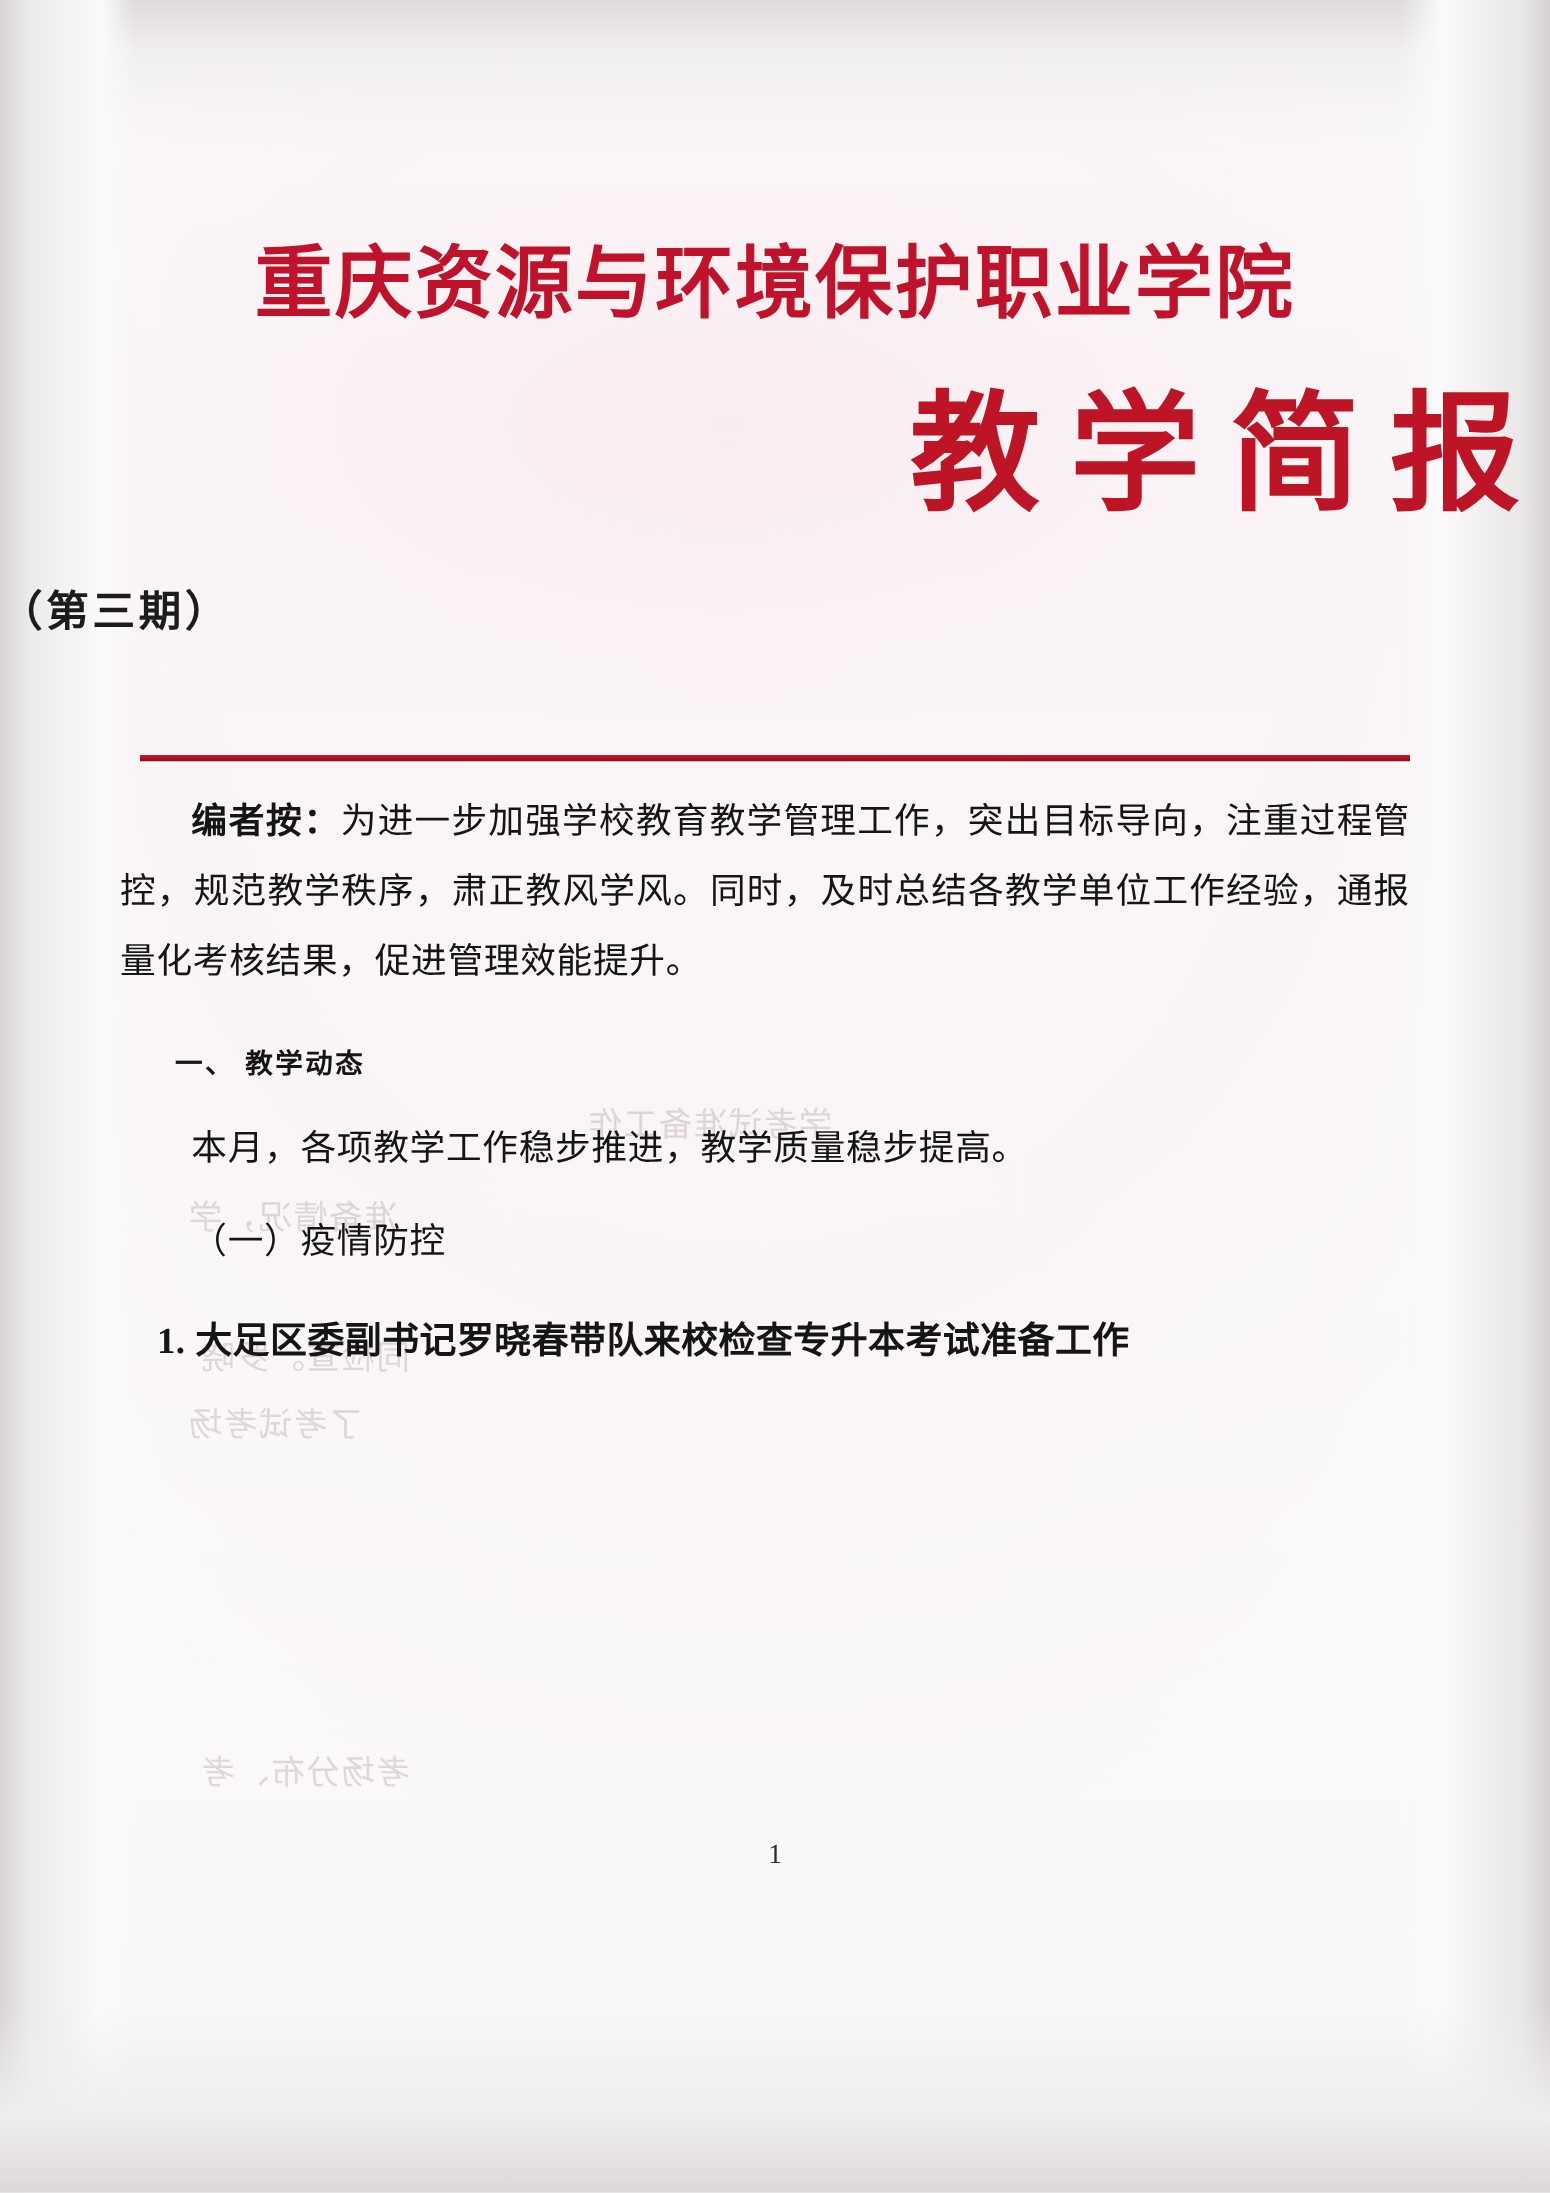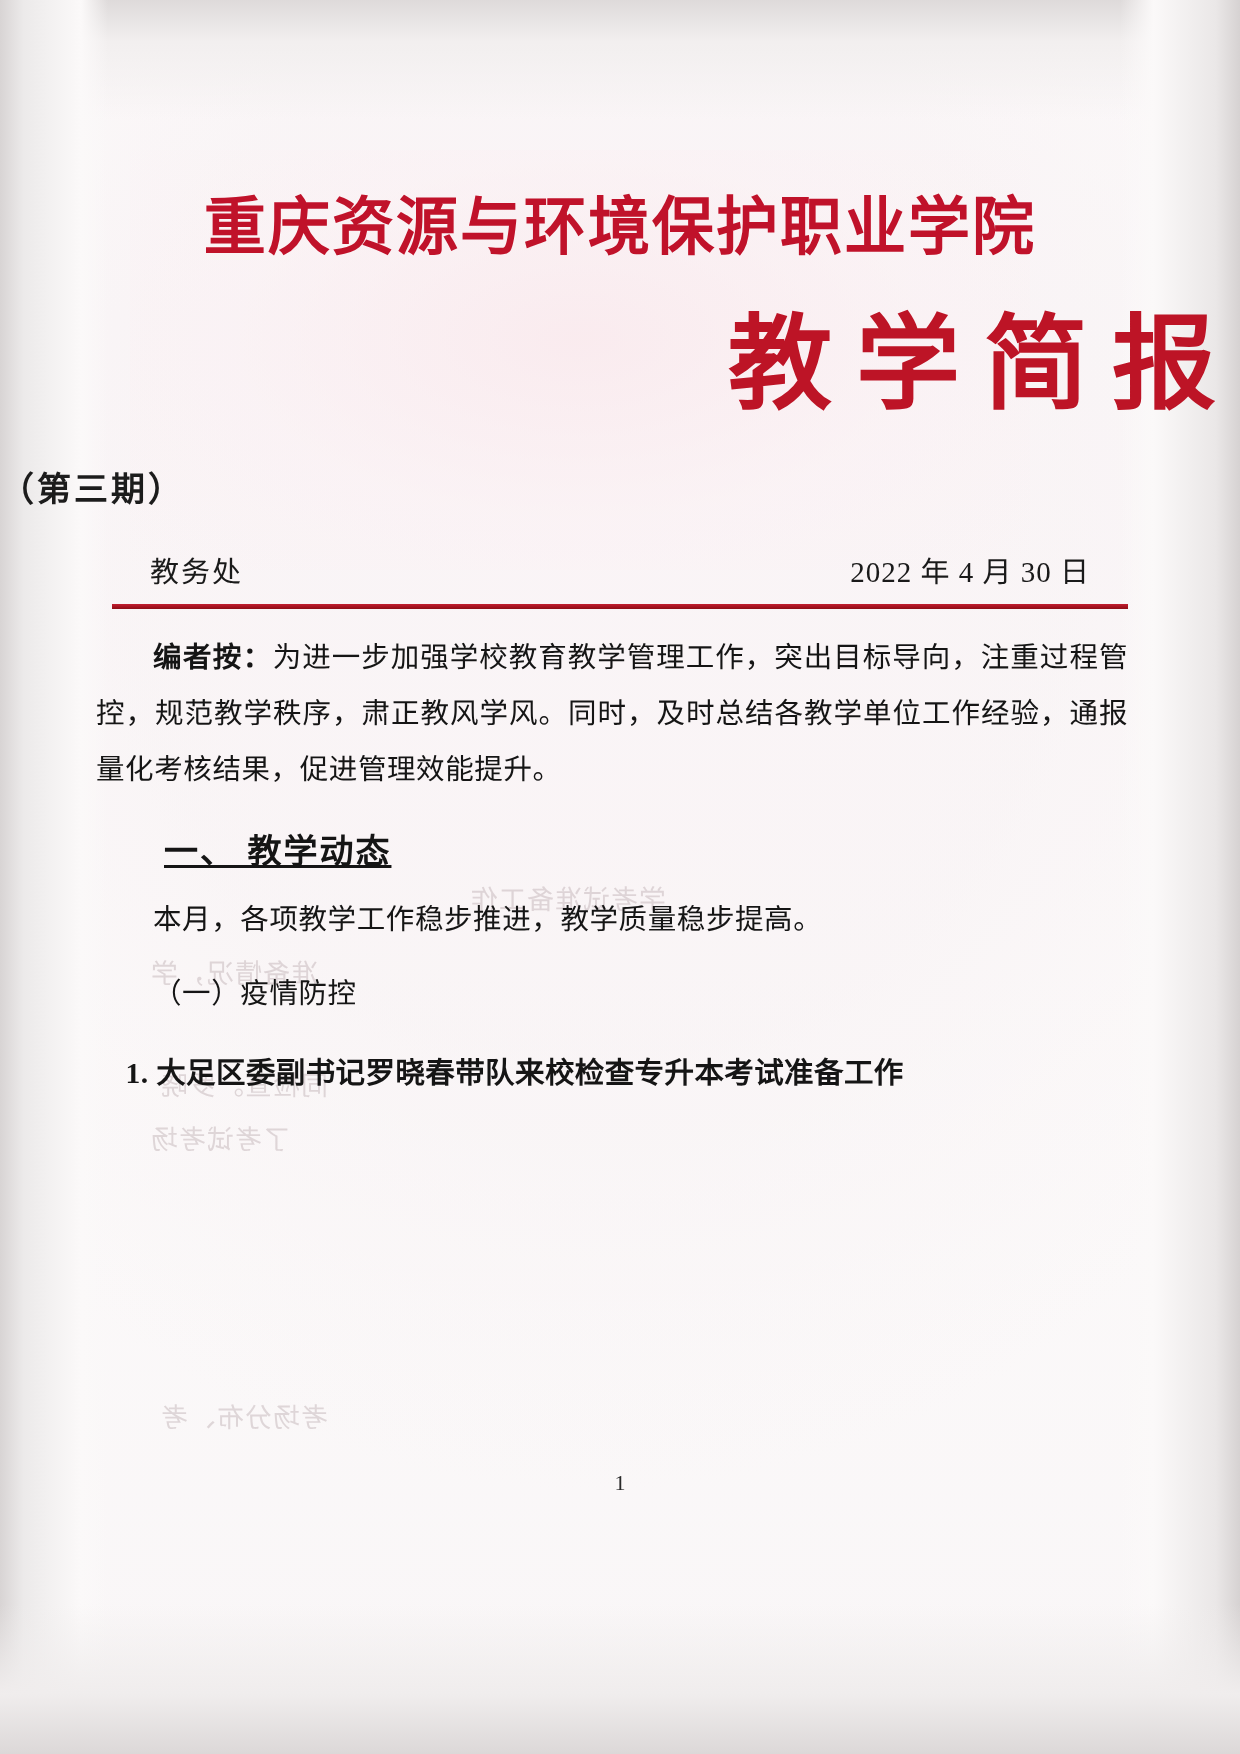--- a/index.html
+++ b/index.html
@@ -156,24 +156,23 @@
   .lead-label {
     font-weight: bold;
     letter-spacing: 1px;
   }
 
   .heading-1 {
     margin: 26px 0 14px 0;
     text-indent: 2em;
     font-family: "Liberation Sans", "DejaVu Sans", sans-serif;
     font-weight: bold;
-    font-size: 34px;
+    font-size: 22px;
     letter-spacing: 2px;
     line-height: 54px;
-    text-decoration: underline;
   }
 
   .heading-2 {
     margin: 18px 0 10px 0;
     text-indent: 2em;
     font-size: 28.5px;
     letter-spacing: 0.6px;
     line-height: 56px;
   }
 
@@ -234,24 +233,20 @@
   </div>
 
   <div class="content">
 
     <div class="org-name">重庆资源与环境保护职业学院</div>
 
     <div class="bulletin-title">教学简报</div>
 
     <div class="issue-line">（第三期）</div>
 
-    <div class="meta-row">
-      <span class="meta-dept">教务处</span>
-      <span class="meta-date">2022 年 4 月 30 日</span>
-    </div>
 
     <div class="red-rule"></div>
 
     <div class="doc-body">
 
       <p class="para"><span class="lead-label">编者按：</span><span>为进一步加强学校教育教学管理工作，突出目标导向，注重过程管控，规范教学秩序，肃正教风学风。同时，及时总结各教学单位工作经验，通报量化考核结果，促进管理效能提升。</span></p>
 
       <p class="heading-1">一、 教学动态</p>
 
       <p class="para">本月，各项教学工作稳步推进，教学质量稳步提高。</p>

